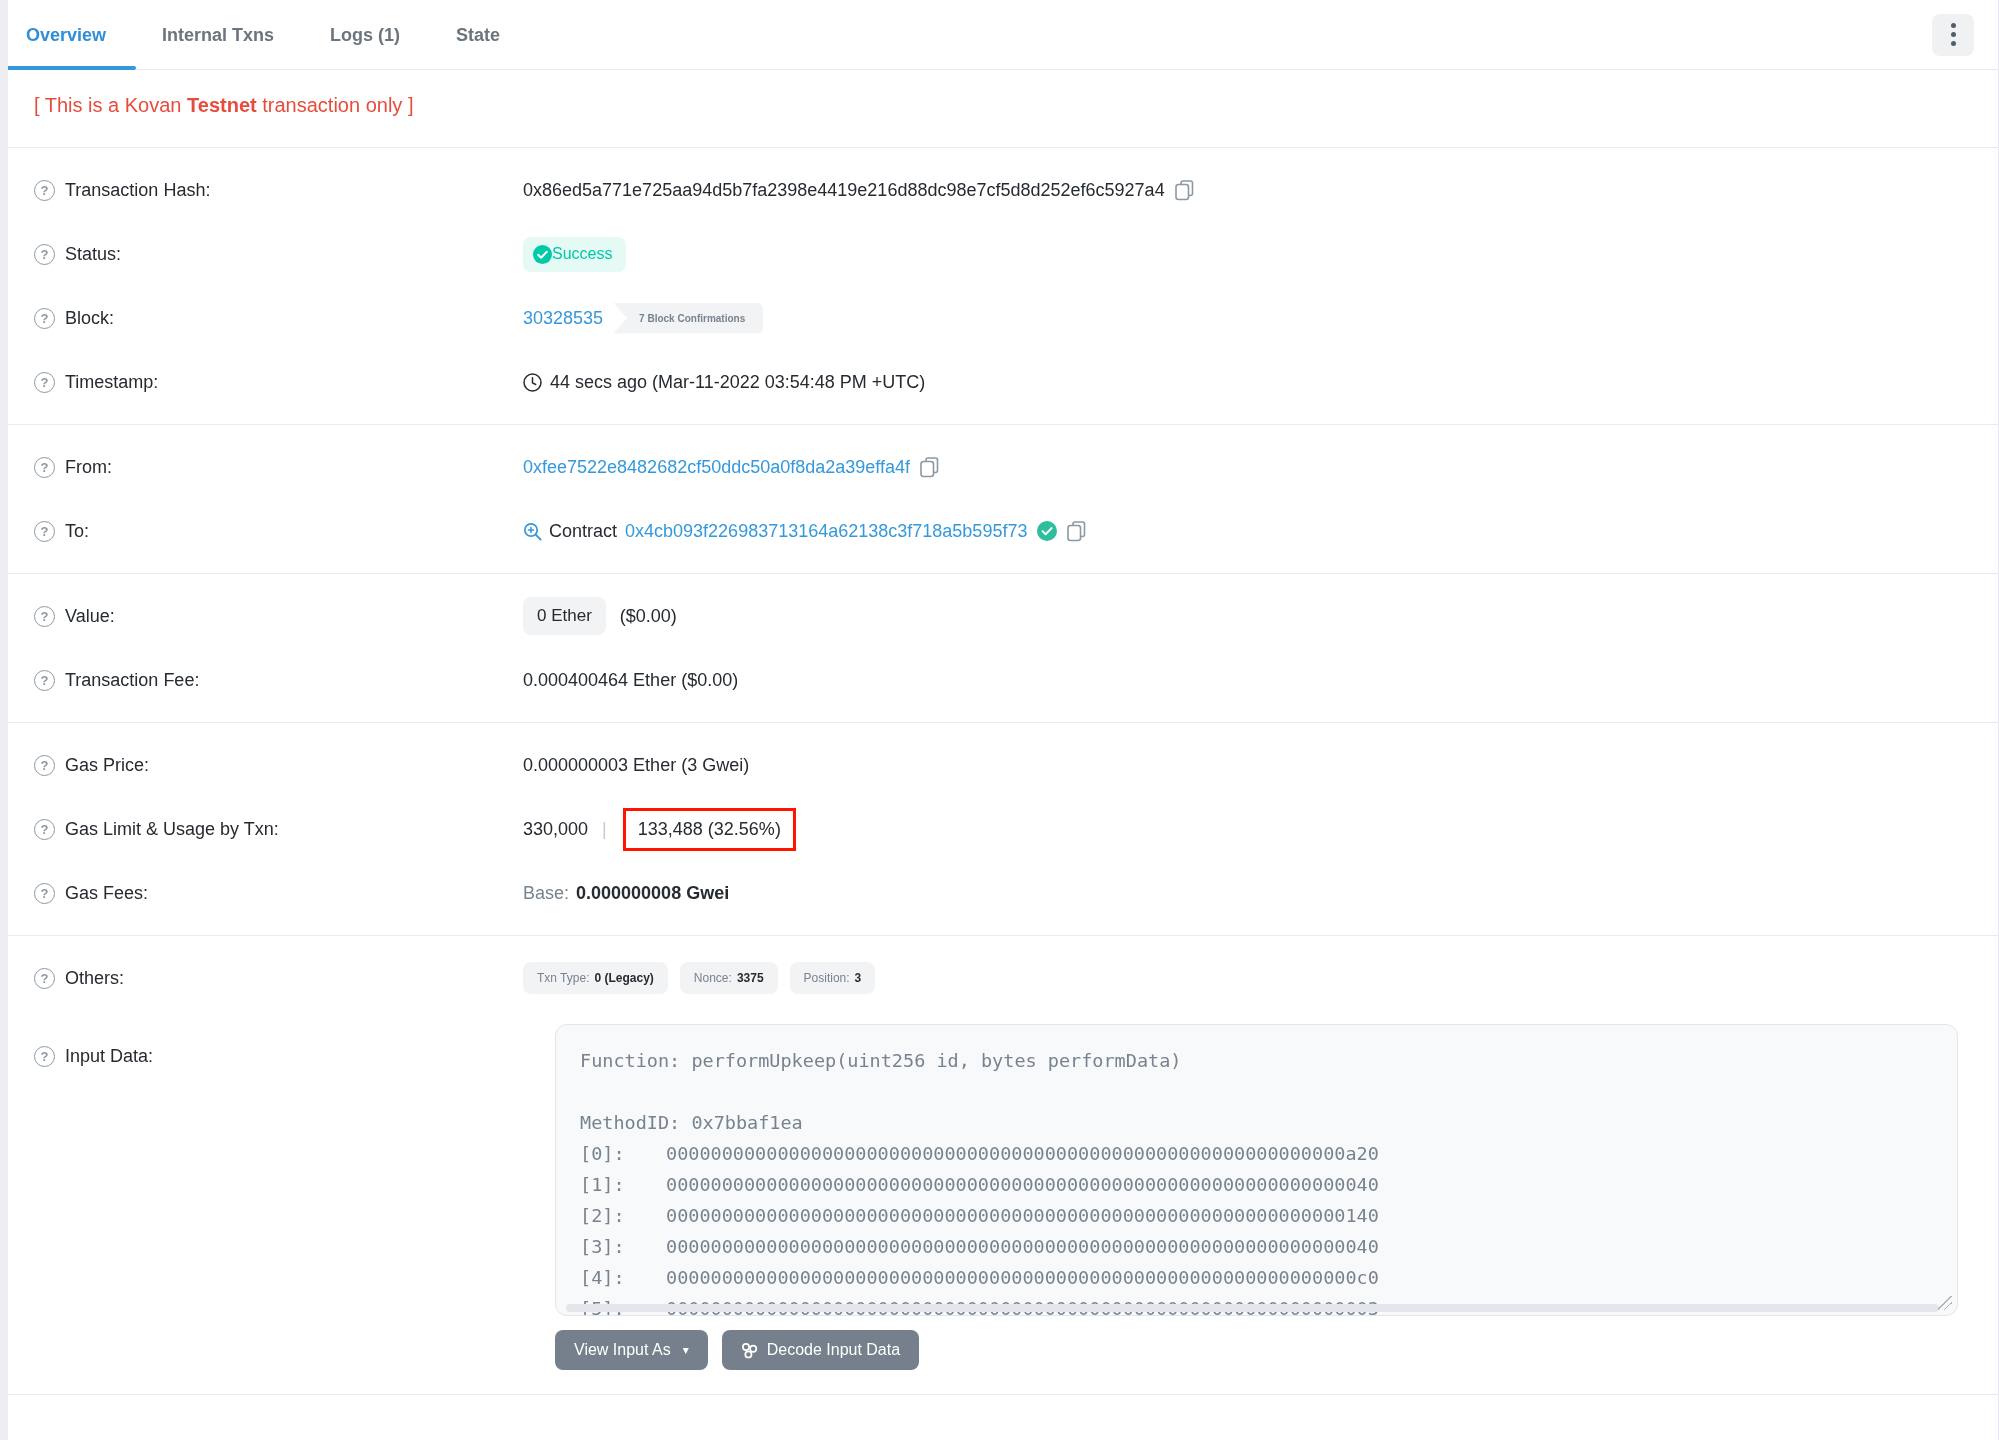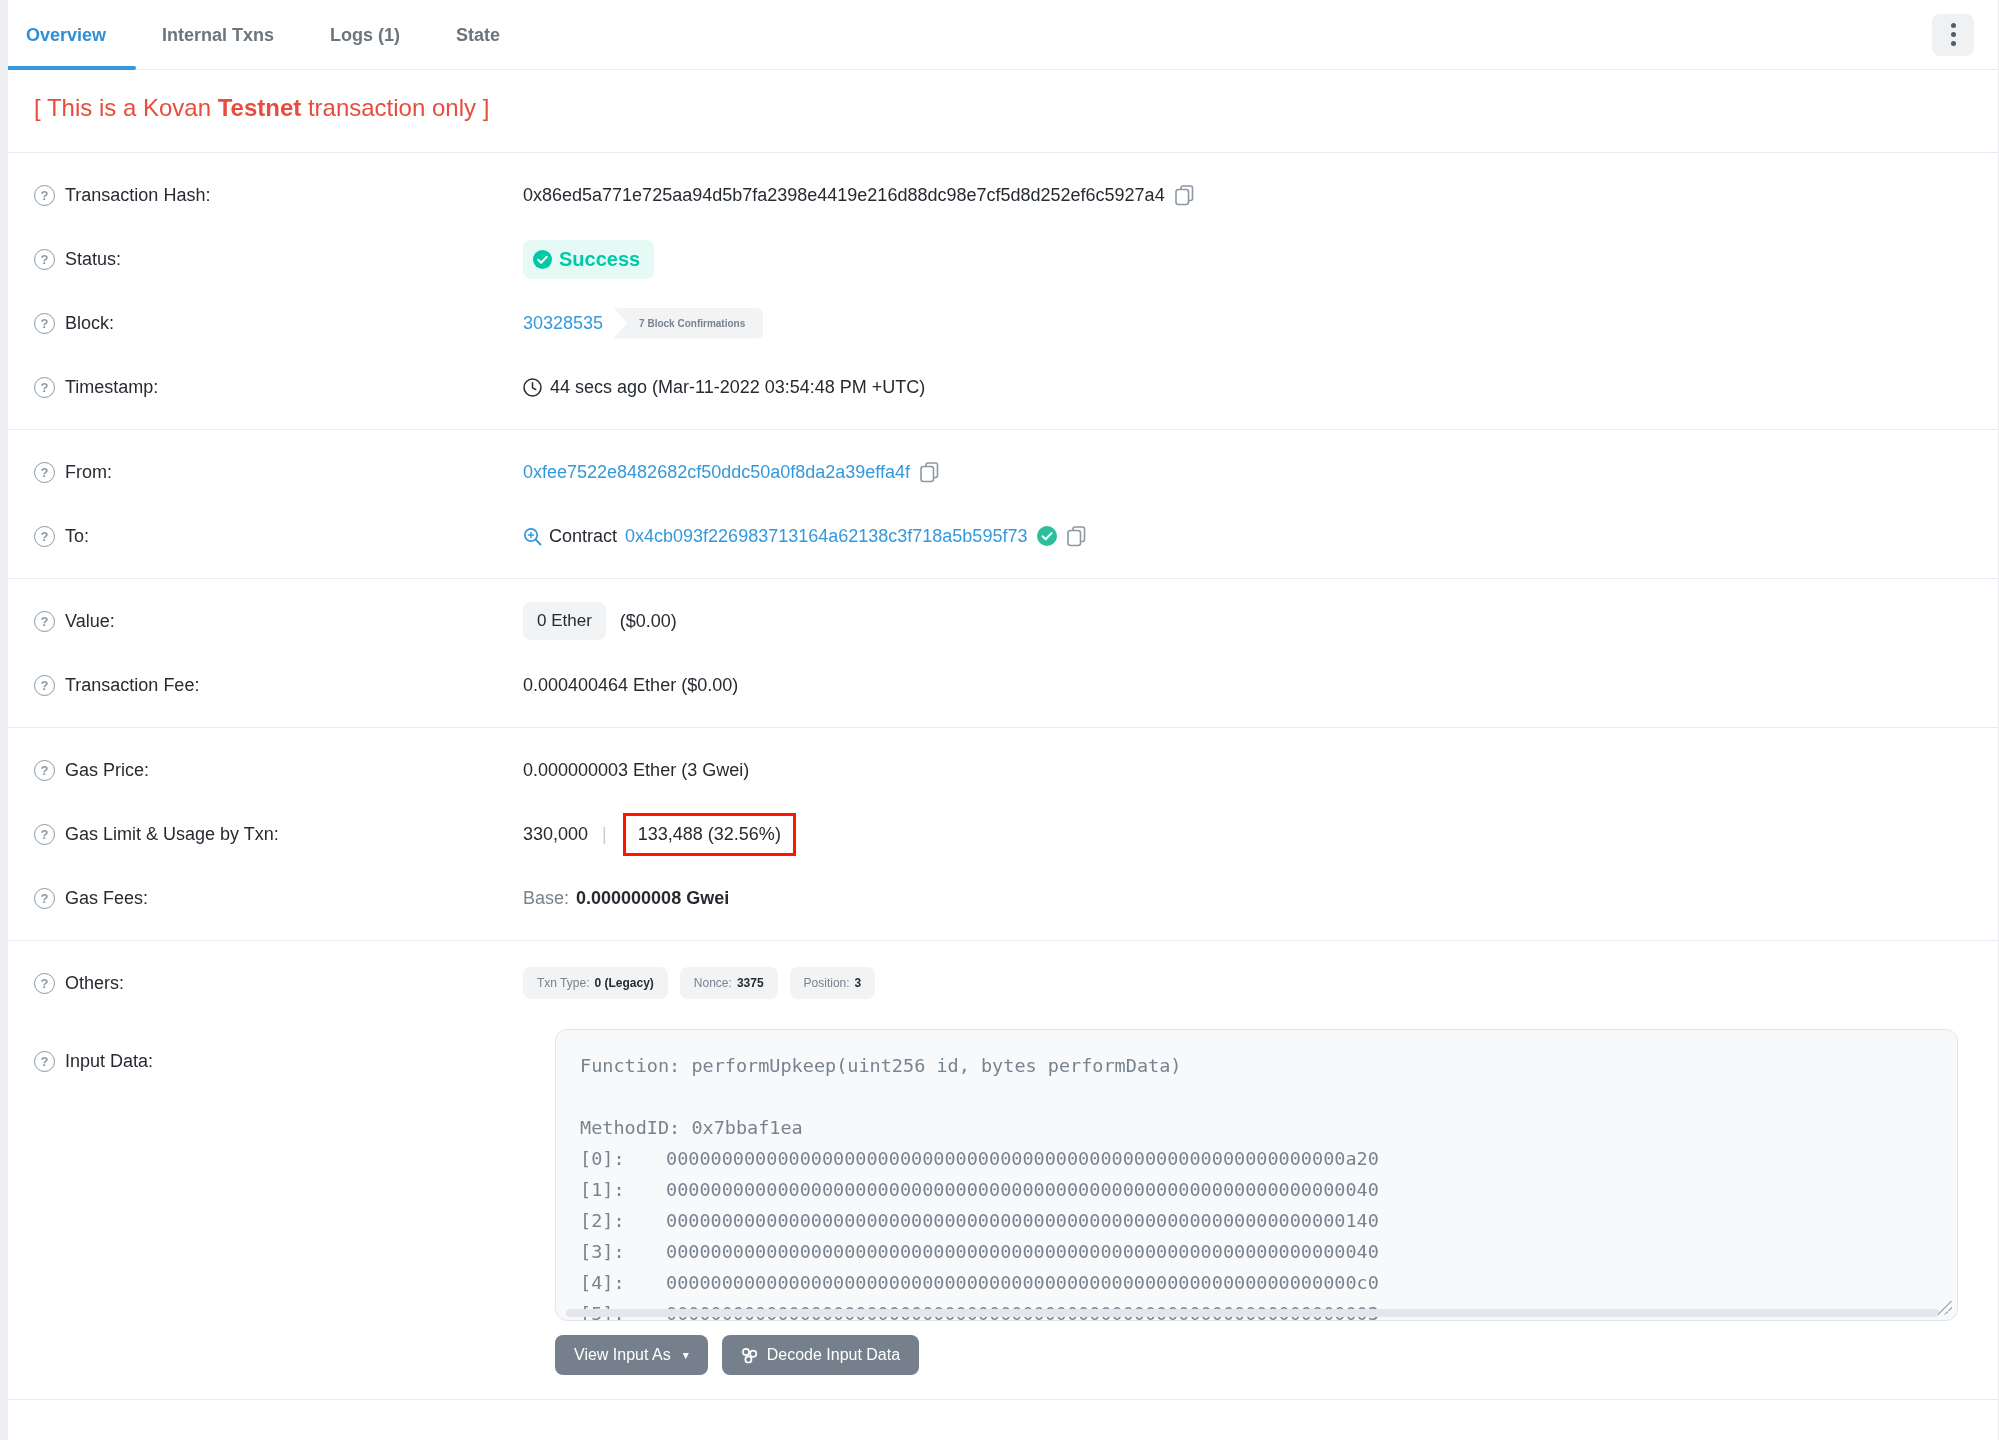--- a/index.html
+++ b/index.html
@@ -35,21 +35,21 @@
   }
   .tabbar-spacer { flex:1; }
   .kebab-btn {
     width:42px; height:42px; border-radius:8px; background:#f0f1f3;
     display:flex; align-items:center; justify-content:center;
     flex-direction:column; gap:4px; cursor:pointer; border:none;
   }
   .kebab-btn i { width:5px; height:5px; border-radius:50%; background:#4f5d6d; display:block; }
   
   .notice {
-    padding:24px 26px 30px; color:#e74c3c; font-size:24px;
+    padding:24px 26px 30px; color:#e74c3c; font-size:20px;
     border-bottom:1px solid #e7eaf3;
   }
   .notice b { font-weight:700; }
   
   .section { padding:10px 26px; }
   .section + .section { border-top:1px solid #e7eaf3; }
   .section.last { border-bottom:1px solid #e7eaf3; }
   .row { display:flex; align-items:center; min-height:64px; }
   .row.top-align { align-items:flex-start; }
   .row-label {
@@ -59,23 +59,23 @@
     width:21px; height:21px; border:1.5px solid #8c98a4; border-radius:50%;
     color:#8c98a4; font-size:13px; font-weight:700;
     display:inline-flex; align-items:center; justify-content:center;
     margin-right:10px; flex:0 0 21px; cursor:default;
   }
   .row-value { display:flex; align-items:center; flex-wrap:nowrap; }
   a.link { color:#3498db; text-decoration:none; cursor:pointer; }
   .copy-icon { margin-left:10px; cursor:pointer; display:inline-flex; }
   
   .badge-success {
-    background:#e6faf5; color:#00c9a7; font-size:20px;
+    background:#e6faf5; color:#00c9a7; font-size:16px;
     border-radius:8px; padding:8px 14px 8px 10px;
-    display:inline-flex; align-items:center; gap:7px;font-weight:bold;
+    display:inline-flex; align-items:center; 
   }
   
   .confirm-badge {
     background:#f2f3f5; color:#77838f; font-size:10px; font-weight:600;
     padding:10px 18px 10px 26px; margin-left:10px;
     clip-path:polygon(0 0,100% 0,100% 100%,0 100%,14px 50%);
     border-radius:0 6px 6px 0;
   }
   .clock-icon { margin-right:8px; display:inline-flex; }
   

